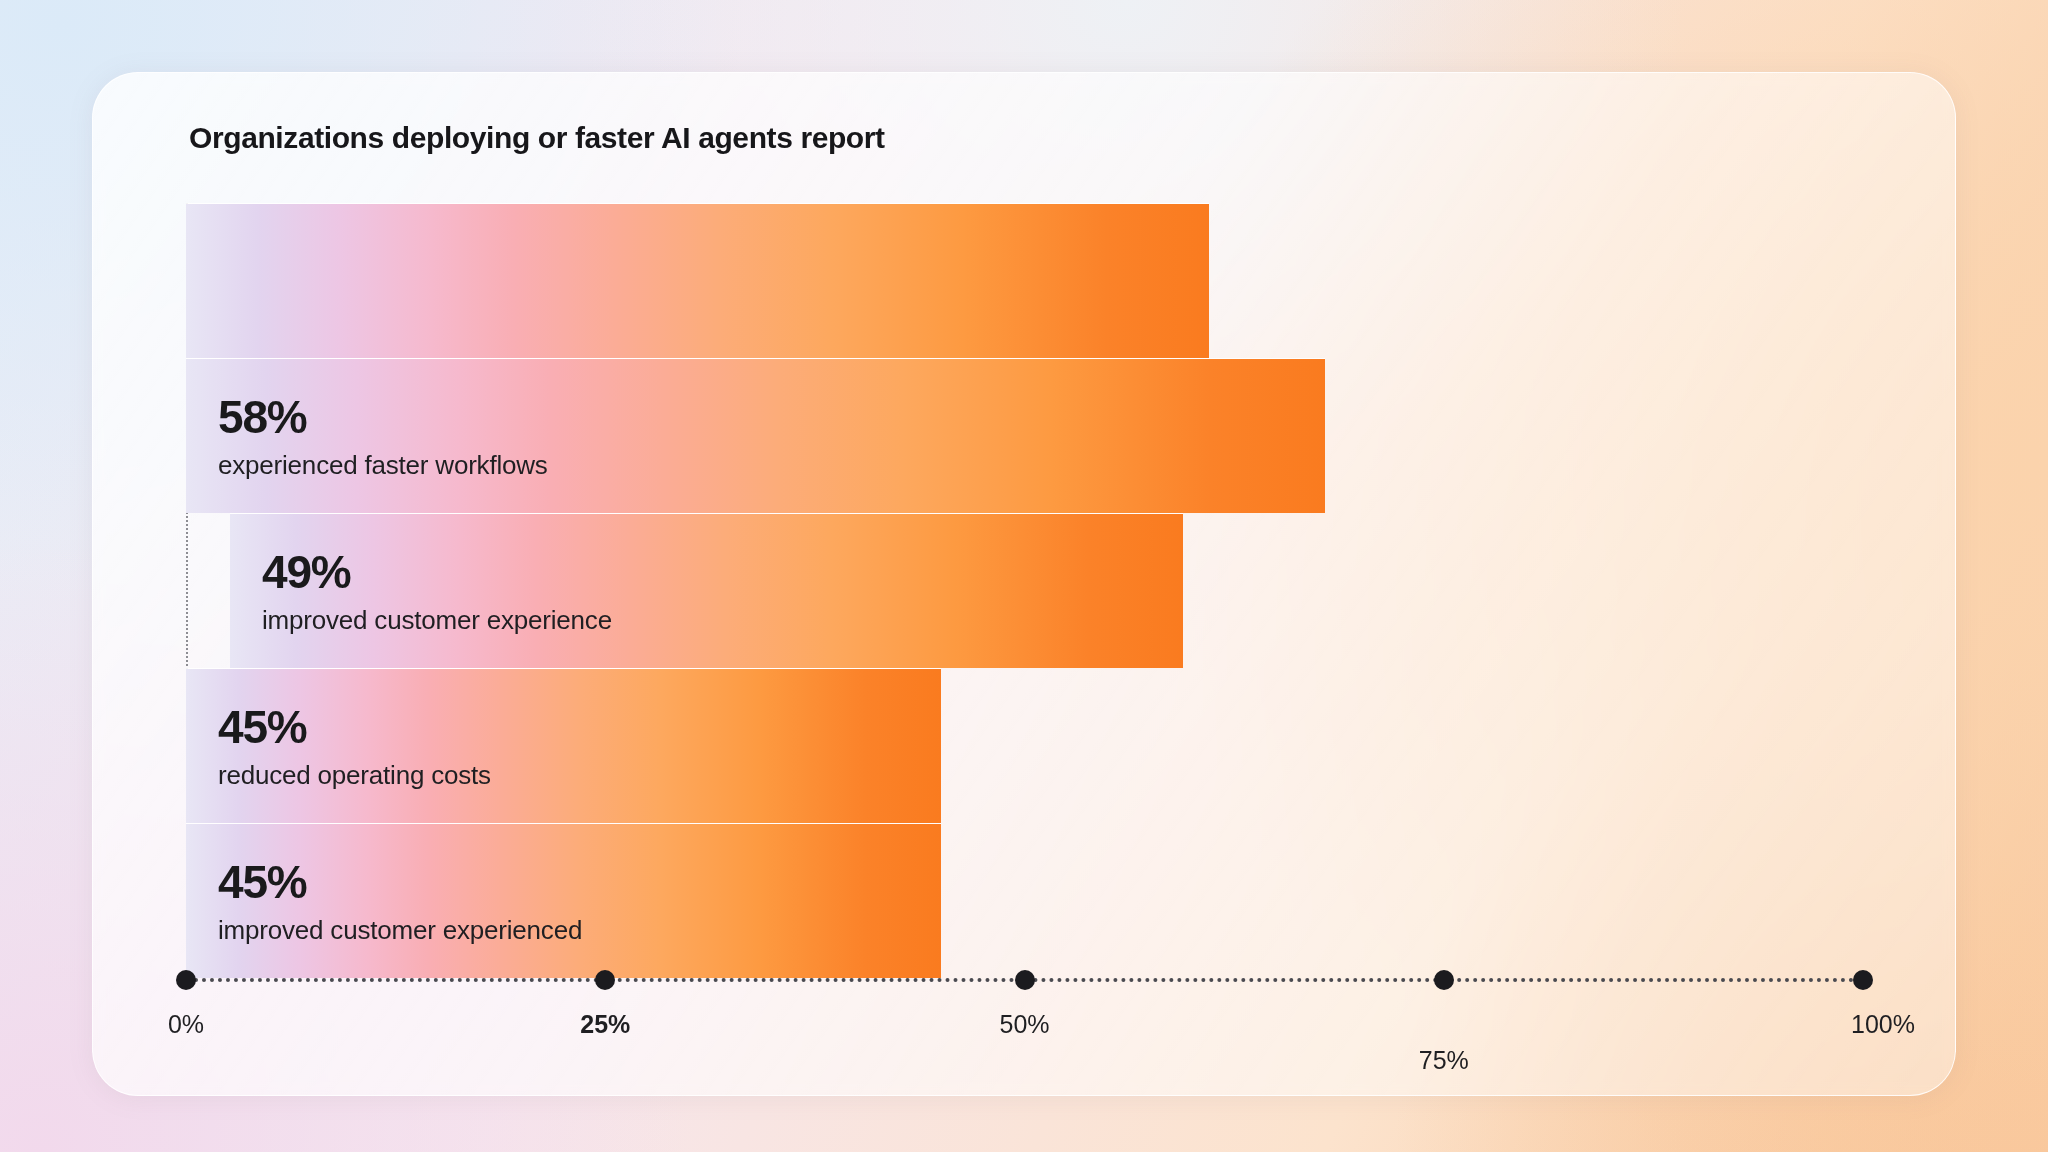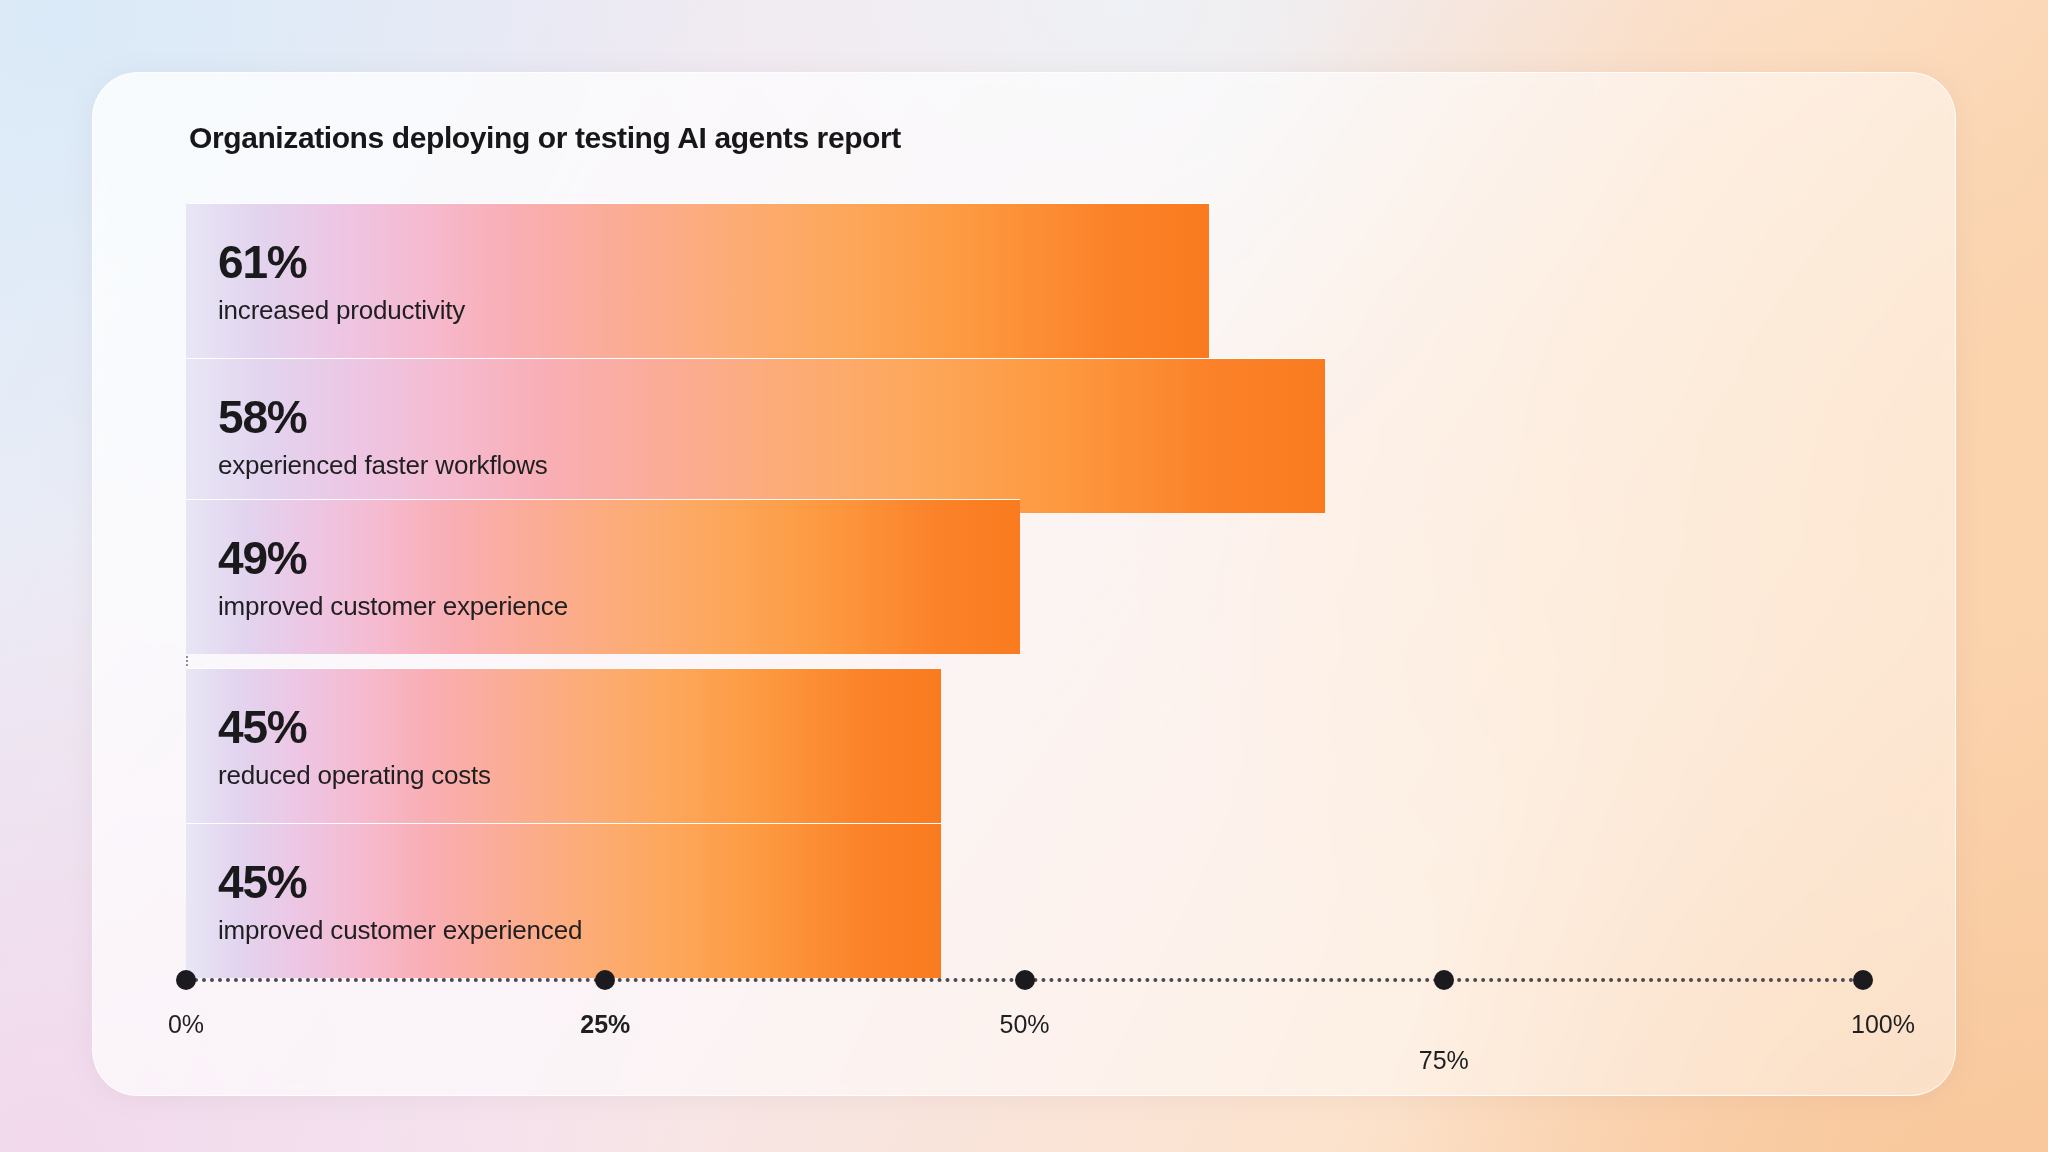--- a/index.html
+++ b/index.html
@@ -143,40 +143,36 @@
     white-space:nowrap;
   }
 </style>
 </head>
 <body>
 
 <div id="page">
 
   <div id="card">
 
-    <div id="chart-title">Organizations deploying or testing AI agents report</div>
+    <div id="chart-title">Organizations deploying or faster AI agents report</div>
 
     <div id="plot">
       <div id="zero-axis"></div>
 
     <div class="bar-row" style="top: 0px; width: 1022.97px;">
           <div class="bar-fill"></div>
-          <div class="bar-label">
-            <div class="bar-pct">61%</div>
-            <div class="bar-desc">increased productivity</div>
-          </div>
         </div>
         <div class="bar-row" style="top: 155px; width: 1139px;">
           <div class="bar-fill"></div>
           <div class="bar-label">
             <div class="bar-pct">58%</div>
             <div class="bar-desc">experienced faster workflows</div>
           </div>
         </div>
-        <div class="bar-row" style="top: 296px; width: 834px;">
+        <div class="bar-row" style="top: 310px; width: 953px; margin-left: 44px;">
           <div class="bar-fill"></div>
           <div class="bar-label">
             <div class="bar-pct">49%</div>
             <div class="bar-desc">improved customer experience</div>
           </div>
         </div>
         <div class="bar-row" style="top: 465px; width: 754.65px;">
           <div class="bar-fill"></div>
           <div class="bar-label">
             <div class="bar-pct">45%</div>

